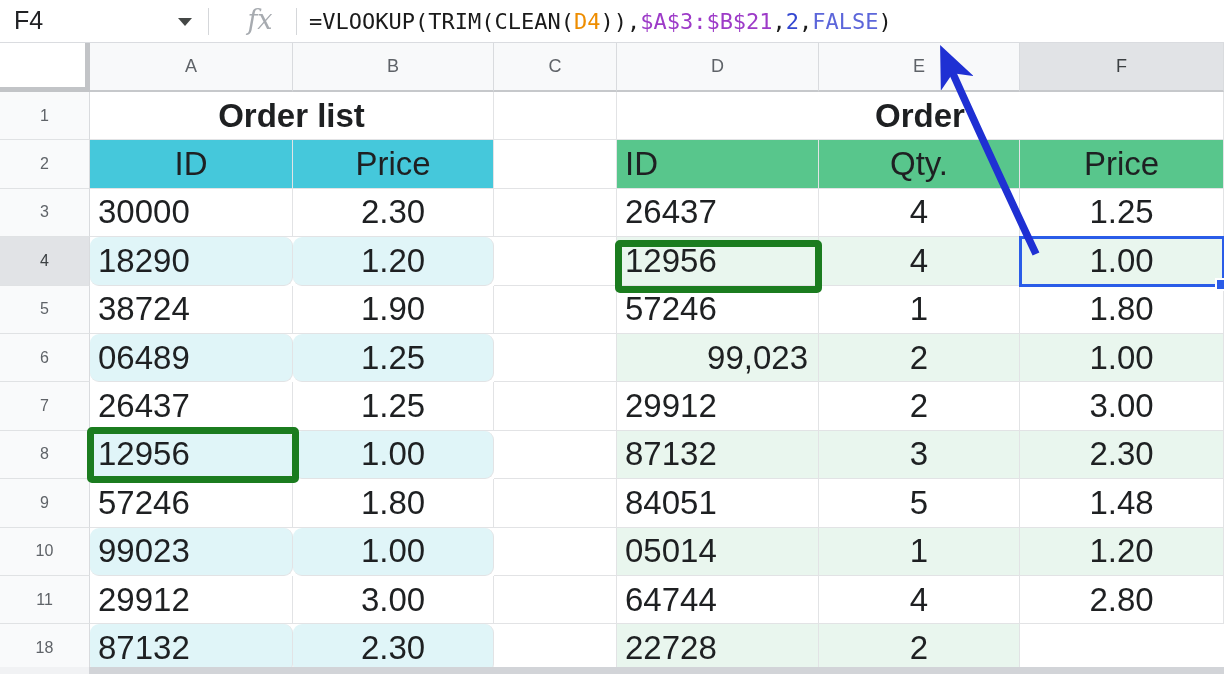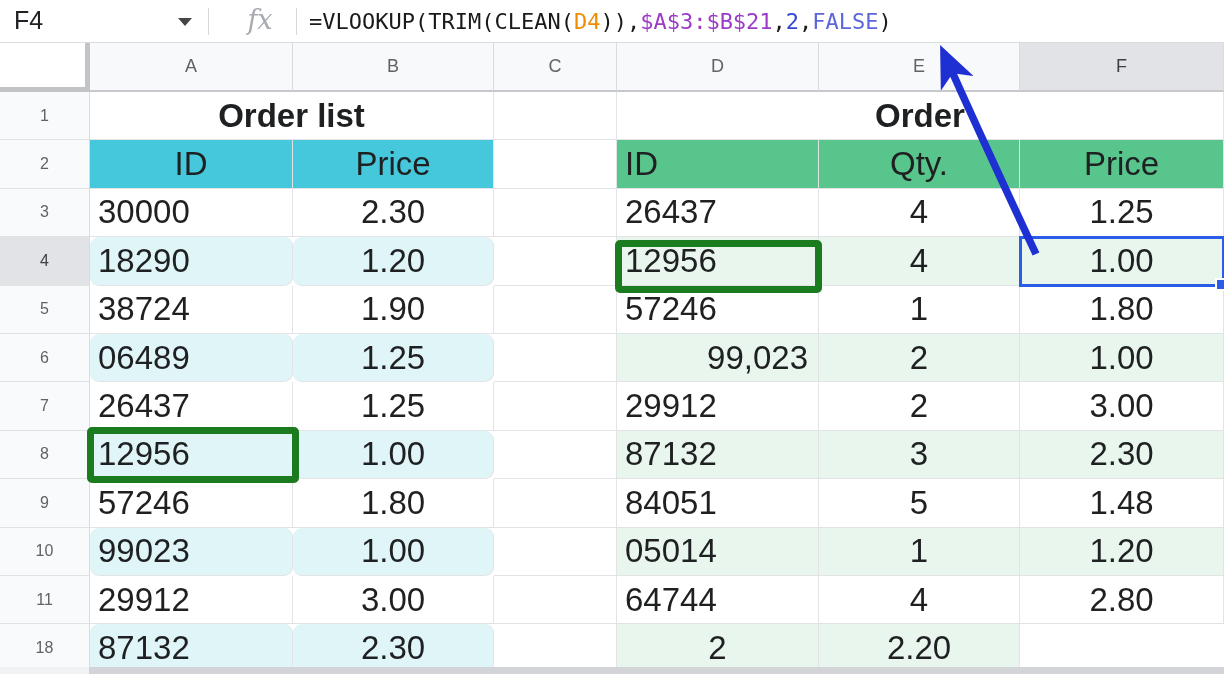--- a/index.html
+++ b/index.html
@@ -179,22 +179,22 @@
       <div class="c left">29912</div>
       <div class="c">3.00</div>
       <div class="c"></div>
       <div class="c left">64744</div>
       <div class="c">4</div>
       <div class="c">2.80</div>
       <div class="c rowhead">18</div>
       <div class="c left cyanB">87132</div>
       <div class="c cyanB">2.30</div>
       <div class="c"></div>
+      <div class="c left greenB">22728</div>
       <div class="c greenB">2</div>
-      <div class="c greenB">2.20</div>
     </div>
 
   <div id="sel-ring">
     <div id="fill-handle"></div>
   </div>
 
   <div class="hl" id="hl-d4"></div>
   <div class="hl" id="hl-a8"></div>
 
   <svg id="arrow" width="1224" height="674" viewBox="0 0 1224 674">

